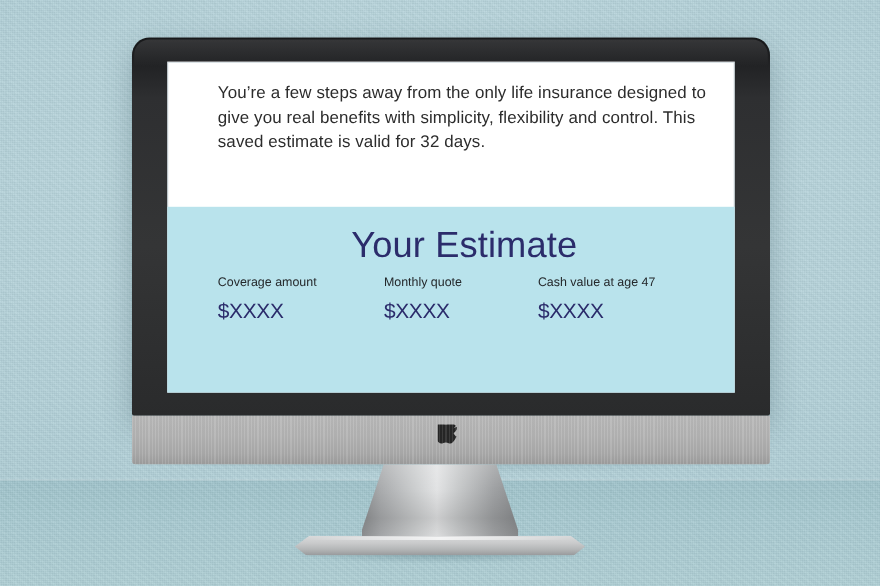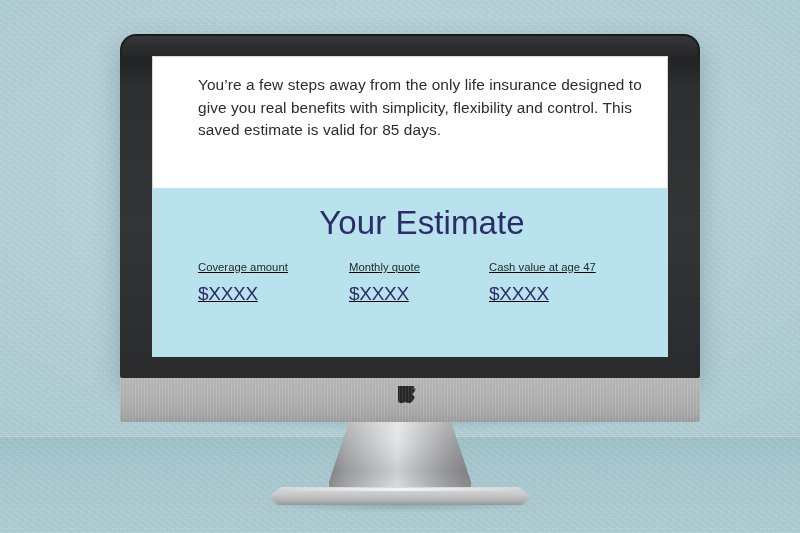--- a/index.html
+++ b/index.html
@@ -119,22 +119,21 @@
 
   #estimate-subtitle {
     color: #24282b;
     font-size: 13.6px;
     line-height: 20px;
     margin-top: 6px;
   }
 
   #figures {
     display: flex;
-    margin-top: 16px;
-    text-decoration: underline;
+    margin-top: 6px;
   }
   .figure-col { flex: 0 0 auto; }
   .figure-col.c1 { width: 151px; }
   .figure-col.c2 { width: 140px; }
   .figure-col.c3 { width: auto; }
 
   .figure-label {
     color: #24282b;
     font-size: 11.3px;
     line-height: 15px;
@@ -244,21 +243,21 @@
   <div id="floor"></div>
 
   <div id="monitor-shadow"></div>
 
   <div id="monitor">
     <div id="bezel-sheen"></div>
 
     <div id="screen">
 
       <div id="intro">
-        <p>You’re a few steps away from the only life insurance designed to give you real benefits with simplicity, flexibility and control. This saved estimate is valid for 85 days.</p>
+        <p>You’re a few steps away from the only life insurance designed to give you real benefits with simplicity, flexibility and control. This saved estimate is valid for 32 days.</p>
       </div>
 
       <div id="estimate-panel">
         <h1 id="estimate-title">Your Estimate</h1>
 
         <div id="figures">
 
           <div class="figure-col c1">
             <div class="figure-label">Coverage amount</div>
             <div class="figure-value">$XXXX</div>

